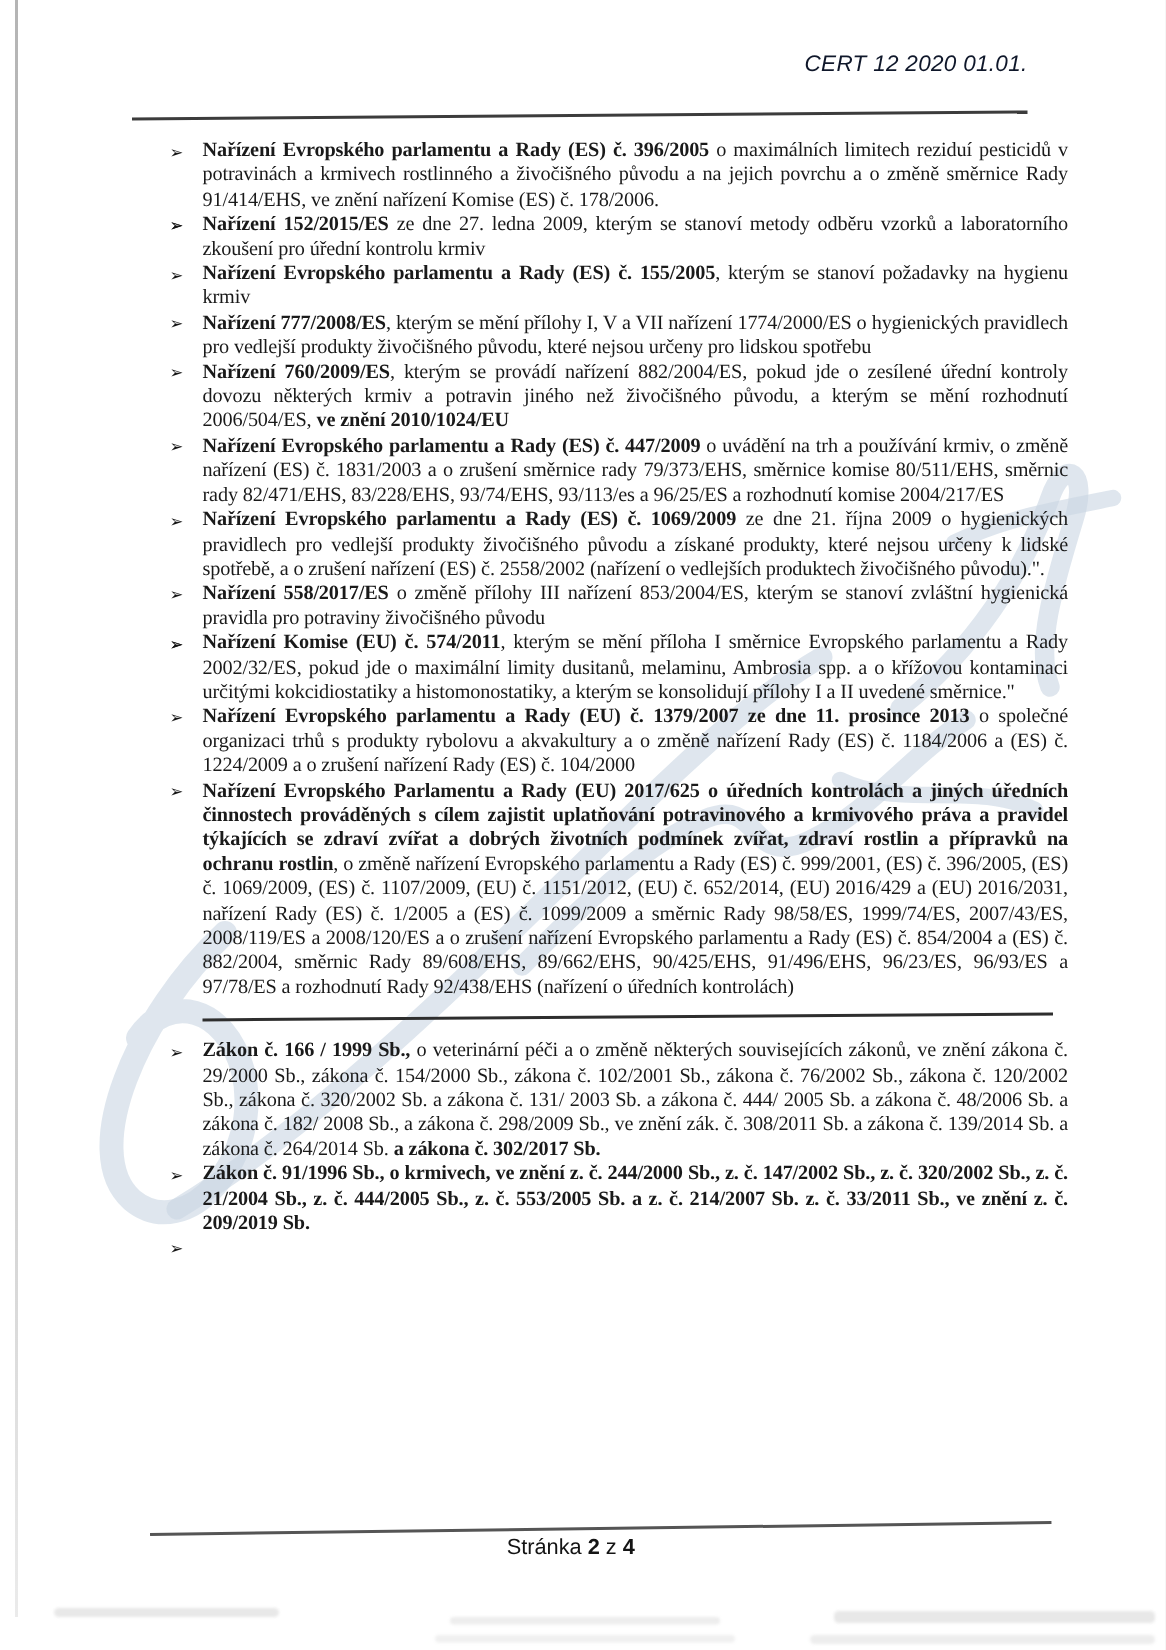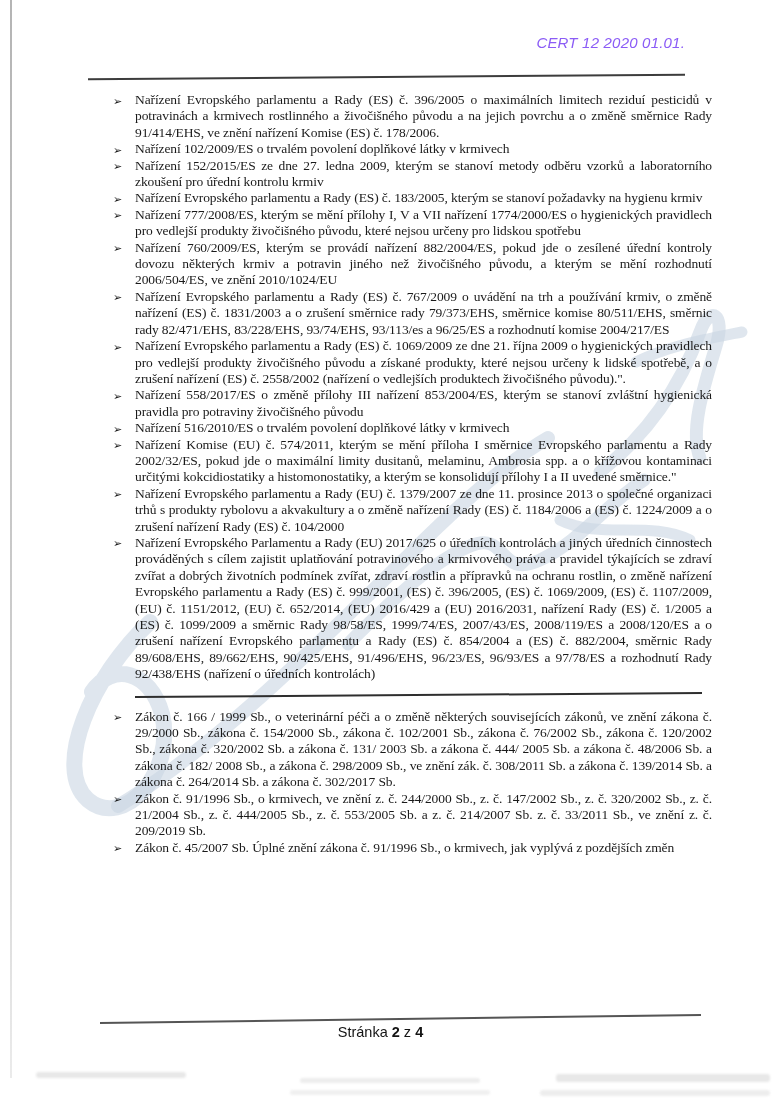--- a/index.html
+++ b/index.html
@@ -25,21 +25,21 @@
   .smudge.s5{left:540px;top:1090px;width:230px;height:6px;background:rgba(110,110,110,.12);}
 
   
   .watermark{position:absolute;left:0;top:0;width:777px;height:1100px;pointer-events:none;}
   .watermark path{fill:none;stroke:var(--wm,#ccd7e3);stroke-linecap:round;stroke-linejoin:round;opacity:.6;}
 
   
   .header-text{
     position:absolute;top:34px;right:92px;
     font-family:"Liberation Sans", sans-serif;
-    font-style:italic;font-size:15px;color:#8b5cf6;
+    font-style:italic;font-size:15px;color:#0f172a;
     letter-spacing:.2px;
   }
   .rule{position:absolute;background:#3c3c3c;height:2px;}
   .top-rule{top:76px;left:88px;width:597px;transform:rotate(-0.45deg);}
   .footer-rule{top:1018px;left:100px;width:601px;transform:rotate(-0.75deg);background:#555;}
 
   
   .content{
     position:absolute;top:92px;left:115px;width:597px;
     font-size:13.5px;line-height:16.4px;
@@ -47,21 +47,21 @@
     letter-spacing:-0.1px;
   }
   ul.reg-list{list-style:none;margin:0;padding:0;}
   ul.reg-list li{position:relative;padding-left:20px;margin:0;}
   .bullet{
     position:absolute;left:-2px;top:1.5px;
     font-size:11px;color:#141414;
     font-family:"DejaVu Sans", sans-serif;
     letter-spacing:0;
   }
-  .bold{font-weight:normal;}
+  .bold{font-weight:bold;}
   .mid-rule{
     height:2px;background:#2e2e2e;
     margin:11px 12px 13px 20px;width:567px;
     transform:rotate(-0.4deg);
   }
 
   
   .footer-text{
     position:absolute;top:1024px;left:-16px;right:0;
     text-align:center;
@@ -90,37 +90,37 @@
     <path stroke-width="11" d="M 636 362 C 668 346, 702 340, 742 332"></path>
     <path stroke-width="11" d="M 560 520 C 600 540, 650 520, 690 540"></path>
   </svg>
 
   <div class="header-text">CERT 12 2020 01.01.</div>
   <div class="rule top-rule"></div>
 
   <div class="content">
     <ul class="reg-list">
         <li><span class="bullet">➢</span><span><span class="bold">Nařízení Evropského parlamentu a Rady (ES) č. 396/2005</span><span> o maximálních limitech reziduí pesticidů v potravinách a krmivech rostlinného a živočišného původu a na jejich povrchu a o změně směrnice Rady 91/414/EHS, ve znění nařízení Komise (ES) č. 178/2006.</span></span></li>
-        <li><span class="bullet">➢</span><span><span class="bold">Nařízení 102/2009/ES</span><span> o trvalém povolení doplňkové látky v krmivech</span></span></li>
+        <li><span class="bullet">➢</span></li>
         <li><span class="bullet">➢</span><span><span class="bold">Nařízení 152/2015/ES</span><span> ze dne 27. ledna 2009, kterým se stanoví metody odběru vzorků a laboratorního zkoušení pro úřední kontrolu krmiv</span></span></li>
-        <li><span class="bullet">➢</span><span><span class="bold">Nařízení Evropského parlamentu a Rady (ES) č. 183/2005</span><span>, kterým se stanoví požadavky na hygienu krmiv</span></span></li>
+        <li><span class="bullet">➢</span><span><span class="bold">Nařízení Evropského parlamentu a Rady (ES) č. 155/2005</span><span>, kterým se stanoví požadavky na hygienu krmiv</span></span></li>
         <li><span class="bullet">➢</span><span><span class="bold">Nařízení 777/2008/ES</span><span>, kterým se mění přílohy I, V a VII nařízení 1774/2000/ES o hygienických pravidlech pro vedlejší produkty živočišného původu, které nejsou určeny pro lidskou spotřebu</span></span></li>
         <li><span class="bullet">➢</span><span><span class="bold">Nařízení 760/2009/ES</span><span>, kterým se provádí nařízení 882/2004/ES, pokud jde o zesílené úřední kontroly dovozu některých krmiv a potravin jiného než živočišného původu, a kterým se mění rozhodnutí 2006/504/ES, </span><span class="bold">ve znění 2010/1024/EU</span></span></li>
-        <li><span class="bullet">➢</span><span><span class="bold">Nařízení Evropského parlamentu a Rady (ES) č. 767/2009</span><span> o uvádění na trh a používání krmiv, o změně nařízení (ES) č. 1831/2003 a o zrušení směrnice rady 79/373/EHS, směrnice komise 80/511/EHS, směrnic rady 82/471/EHS, 83/228/EHS, 93/74/EHS, 93/113/es a 96/25/ES a rozhodnutí komise 2004/217/ES</span></span></li>
+        <li><span class="bullet">➢</span><span><span class="bold">Nařízení Evropského parlamentu a Rady (ES) č. 447/2009</span><span> o uvádění na trh a používání krmiv, o změně nařízení (ES) č. 1831/2003 a o zrušení směrnice rady 79/373/EHS, směrnice komise 80/511/EHS, směrnic rady 82/471/EHS, 83/228/EHS, 93/74/EHS, 93/113/es a 96/25/ES a rozhodnutí komise 2004/217/ES</span></span></li>
         <li><span class="bullet">➢</span><span><span class="bold">Nařízení Evropského parlamentu a Rady (ES) č. 1069/2009</span><span> ze dne 21. října 2009 o hygienických pravidlech pro vedlejší produkty živočišného původu a získané produkty, které nejsou určeny k lidské spotřebě, a o zrušení nařízení (ES) č. 2558/2002 (nařízení o vedlejších produktech živočišného původu).".</span></span></li>
         <li><span class="bullet">➢</span><span><span class="bold">Nařízení 558/2017/ES</span><span> o změně přílohy III nařízení 853/2004/ES, kterým se stanoví zvláštní hygienická pravidla pro potraviny živočišného původu</span></span></li>
-        <li><span class="bullet">➢</span><span><span class="bold">Nařízení 516/2010/ES</span><span> o trvalém povolení doplňkové látky v krmivech</span></span></li>
+        <li><span class="bullet">➢</span></li>
         <li><span class="bullet">➢</span><span><span class="bold">Nařízení Komise (EU) č. 574/2011</span><span>, kterým se mění příloha I směrnice Evropského parlamentu a Rady 2002/32/ES, pokud jde o maximální limity dusitanů, melaminu, Ambrosia spp. a o křížovou kontaminaci určitými kokcidiostatiky a histomonostatiky, a kterým se konsolidují přílohy I a II uvedené směrnice."</span></span></li>
         <li><span class="bullet">➢</span><span><span class="bold">Nařízení Evropského parlamentu a Rady (EU) č. 1379/2007 ze dne 11. prosince 2013</span><span> o společné organizaci trhů s produkty rybolovu a akvakultury a o změně nařízení Rady (ES) č. 1184/2006 a (ES) č. 1224/2009 a o zrušení nařízení Rady (ES) č. 104/2000</span></span></li>
         <li><span class="bullet">➢</span><span><span class="bold">Nařízení Evropského Parlamentu a Rady (EU) 2017/625 o úředních kontrolách a jiných úředních činnostech prováděných s cílem zajistit uplatňování potravinového a krmivového práva a pravidel týkajících se zdraví zvířat a dobrých životních podmínek zvířat, zdraví rostlin a přípravků na ochranu rostlin</span><span>, o změně nařízení Evropského parlamentu a Rady (ES) č. 999/2001, (ES) č. 396/2005, (ES) č. 1069/2009, (ES) č. 1107/2009, (EU) č. 1151/2012, (EU) č. 652/2014, (EU) 2016/429 a (EU) 2016/2031, nařízení Rady (ES) č. 1/2005 a (ES) č. 1099/2009 a směrnic Rady 98/58/ES, 1999/74/ES, 2007/43/ES, 2008/119/ES a 2008/120/ES a o zrušení nařízení Evropského parlamentu a Rady (ES) č. 854/2004 a (ES) č. 882/2004, směrnic Rady 89/608/EHS, 89/662/EHS, 90/425/EHS, 91/496/EHS, 96/23/ES, 96/93/ES a 97/78/ES a rozhodnutí Rady 92/438/EHS (nařízení o úředních kontrolách)</span></span></li>
       </ul>
     <div class="mid-rule"></div>
     <ul class="reg-list">
         <li><span class="bullet">➢</span><span><span class="bold">Zákon č. 166 / 1999 Sb.,</span><span> o veterinární péči a o změně některých souvisejících zákonů, ve znění zákona č. 29/2000 Sb., zákona č. 154/2000 Sb., zákona č. 102/2001 Sb., zákona č. 76/2002 Sb., zákona č. 120/2002 Sb., zákona č. 320/2002 Sb. a zákona č. 131/ 2003 Sb. a zákona č. 444/ 2005 Sb. a zákona č. 48/2006 Sb. a zákona č. 182/ 2008 Sb., a zákona č. 298/2009 Sb., ve znění zák. č. 308/2011 Sb. a zákona č. 139/2014 Sb. a zákona č. 264/2014 Sb. </span><span class="bold">a zákona č. 302/2017 Sb.</span></span></li>
         <li><span class="bullet">➢</span><span><span class="bold">Zákon č. 91/1996 Sb., o krmivech, ve znění z. č. 244/2000 Sb., z. č. 147/2002 Sb., z. č. 320/2002 Sb., z. č. 21/2004 Sb., z. č. 444/2005 Sb., z. č. 553/2005 Sb. a z. č. 214/2007 Sb. z. č. 33/2011 Sb., ve znění z. č. 209/2019 Sb.</span></span></li>
-        <li><span class="bullet">➢</span><span><span class="bold">Zákon č. 45/2007 Sb. Úplné znění zákona č. 91/1996 Sb., o krmivech, jak vyplývá z pozdějších změn</span></span></li>
+        <li><span class="bullet">➢</span></li>
       </ul>
   </div>
 
   <div class="rule footer-rule"></div>
   <div class="footer-text"><span>Stránka </span><span class="bold">2</span><span> z </span><span class="bold">4</span></div>
 
 </div>
 
 </body></html>

